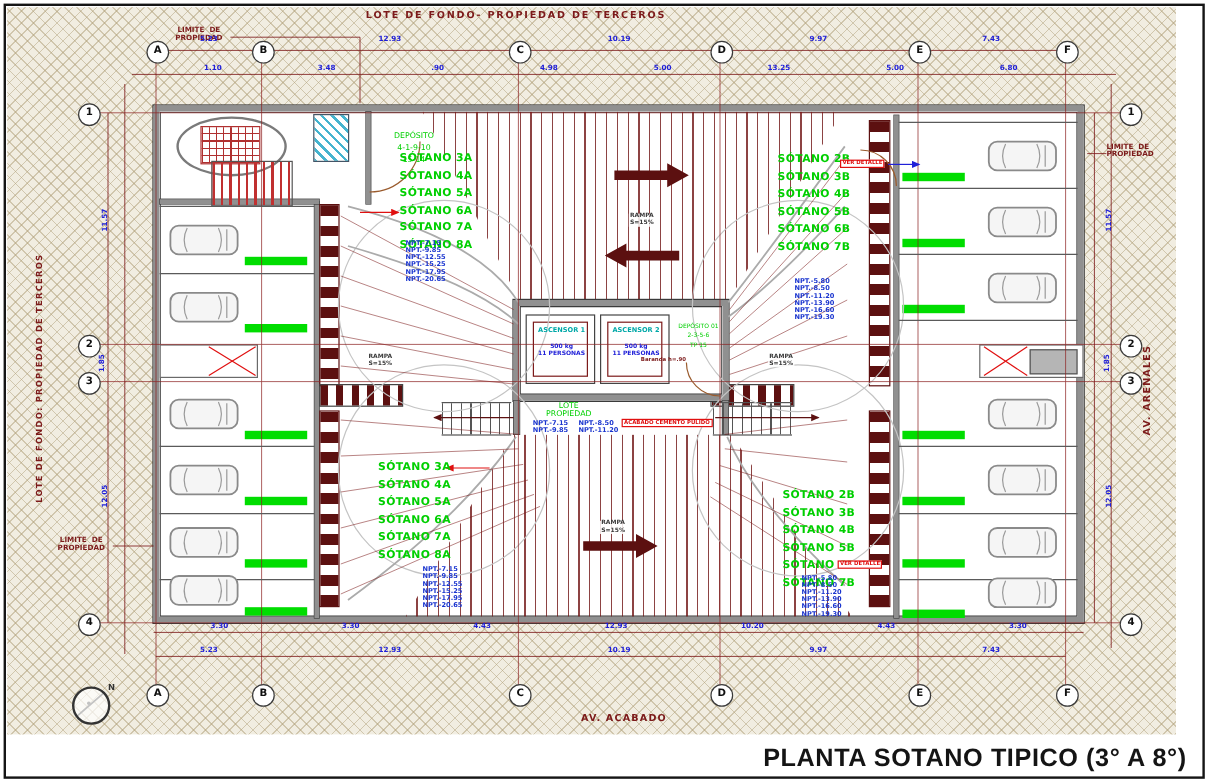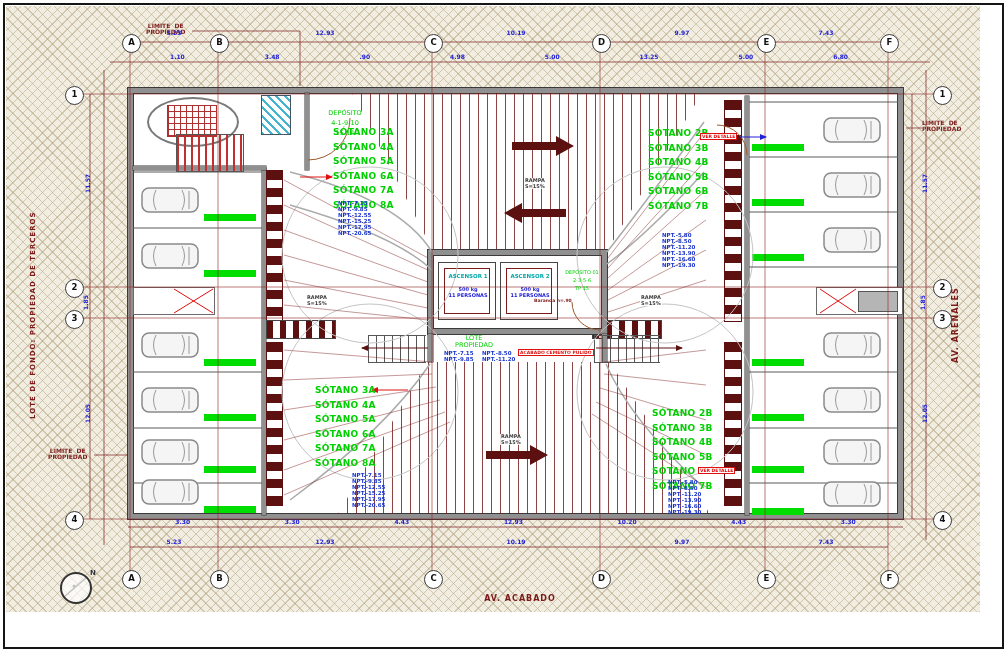--- a/index.html
+++ b/index.html
@@ -260,20 +260,21 @@
       <use href="#car" x="824" y="440"></use>
       <use href="#car" x="824" y="482"></use>
     </g>
 
     <g>
       <line x1="64" y1="597" x2="87" y2="577" stroke="#333" stroke-width="1.5"></line>
       <circle cx="74" cy="586" r="1.5" fill="#333"></circle>
     </g>
   </svg>
 
+  <div class="t dr" style="left:230px;top:9px;width:400px;text-align:center;font-size:8px;letter-spacing:1.5px;">LOTE DE FONDO- PROPIEDAD DE TERCEROS</div>
   <div class="t dr vtext" style="left:30px;top:150px;height:330px;font-size:7px;text-align:center;">LOTE DE FONDO: PROPIEDAD DE TERCEROS</div>
   <div class="t dr vtext" style="left:952px;top:245px;height:160px;font-size:8px;text-align:center;">AV. ARENALES</div>
   <div class="t dr" style="left:455px;top:595px;width:130px;text-align:center;font-size:8px;letter-spacing:1px;">AV. ACABADO</div>
 
   <div class="t dr" style="left:146px;top:23px;font-size:6px;text-align:center;"><span>LIMITE  DE</span><br><span>PROPIEDAD</span></div>
   <div class="t dr" style="left:922px;top:120px;font-size:6px;"><span>LIMITE  DE</span><br><span>PROPIEDAD</span></div>
   <div class="t dr" style="left:48px;top:448px;font-size:6px;text-align:center;"><span>LIMITE  DE</span><br><span>PROPIEDAD</span></div>
 
   <div class="bubble" style="left:122px;top:34px;">A</div>
   <div class="bubble" style="left:210px;top:34px;">B</div>
@@ -419,15 +420,16 @@
   <div class="ramplbl" style="left:524px;top:178px;"><span>RAMPA</span><br><span>S=15%</span></div>
   <div class="ramplbl" style="left:640px;top:295px;"><span>RAMPA</span><br><span>S=15%</span></div>
   <div class="ramplbl" style="left:306px;top:295px;"><span>RAMPA</span><br><span>S=15%</span></div>
   <div class="ramplbl" style="left:500px;top:434px;"><span>RAMPA</span><br><span>S=15%</span></div>
 
   <div class="redbox" style="left:700px;top:133px;">VER DETALLE</div>
   <div class="redbox" style="left:698px;top:467px;">VER DETALLE</div>
 
   <div class="compass"></div>
   <div class="t dark" style="left:90px;top:570px;font-size:7px;">N</div>
+  <div class="title">PLANTA SOTANO TIPICO (3° A 8°)</div>
 
   <div class="frame"></div>
 </div>
 
 </body></html>

